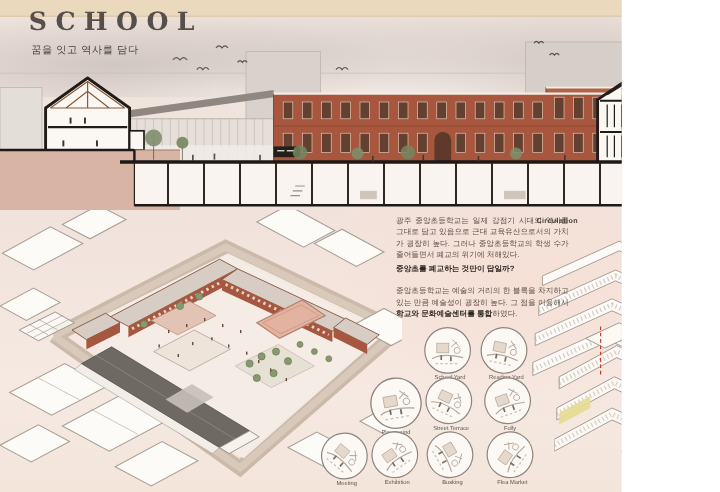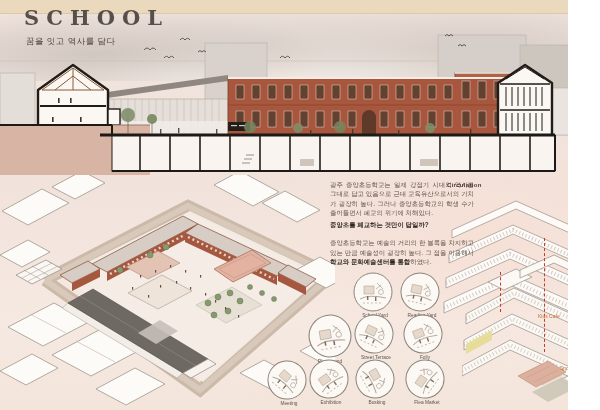--- a/index.html
+++ b/index.html
@@ -1,20 +1,20 @@
 <!DOCTYPE html>
 <html><head>
 <meta charset="utf-8">
 <style>
   html,body{margin:0;padding:0;}
   body{width:600px;height:410px;overflow:hidden;font-family:"Liberation Sans",sans-serif;}
-  .poster{position:relative;width:568px;height:410px;overflow:hidden;
+  .poster{position:relative;width:494px;height:410px;overflow:hidden;
     background:
       radial-gradient(60% 40% at 85% 58%, #f6e0d6 0%, rgba(246,224,214,0) 70%),
-      linear-gradient(180deg,#f0e4dd 0%,#f1e3dc 45%,#f6e9e2 78%,#f3e5da 100%);}
+      linear-gradient(180deg,#f0e4dd 0%,#f1e3dc 45%,#f6e9e2 78%,#f3e5da 100%); padding-left: 24px;}
   .abs{position:absolute;}
   
   .top-band{left:0;top:0;width:600px;height:13px;background:#ead9bc;border-bottom:1px solid #ddc8a4;}
   
   .sky{left:0;top:13px;width:600px;height:68px;
     background:
       radial-gradient(55% 95% at 16% 60%, #d0c7c0 0%, rgba(208,199,192,0) 70%),
       radial-gradient(42% 80% at 44% 42%, #dcd4cd 0%, rgba(220,212,205,0) 72%),
       radial-gradient(50% 95% at 79% 52%, #d4cbc4 0%, rgba(212,203,196,0) 75%),
       radial-gradient(28% 55% at 60% 85%, #f4f0ec 0%, rgba(244,240,236,0) 70%),

